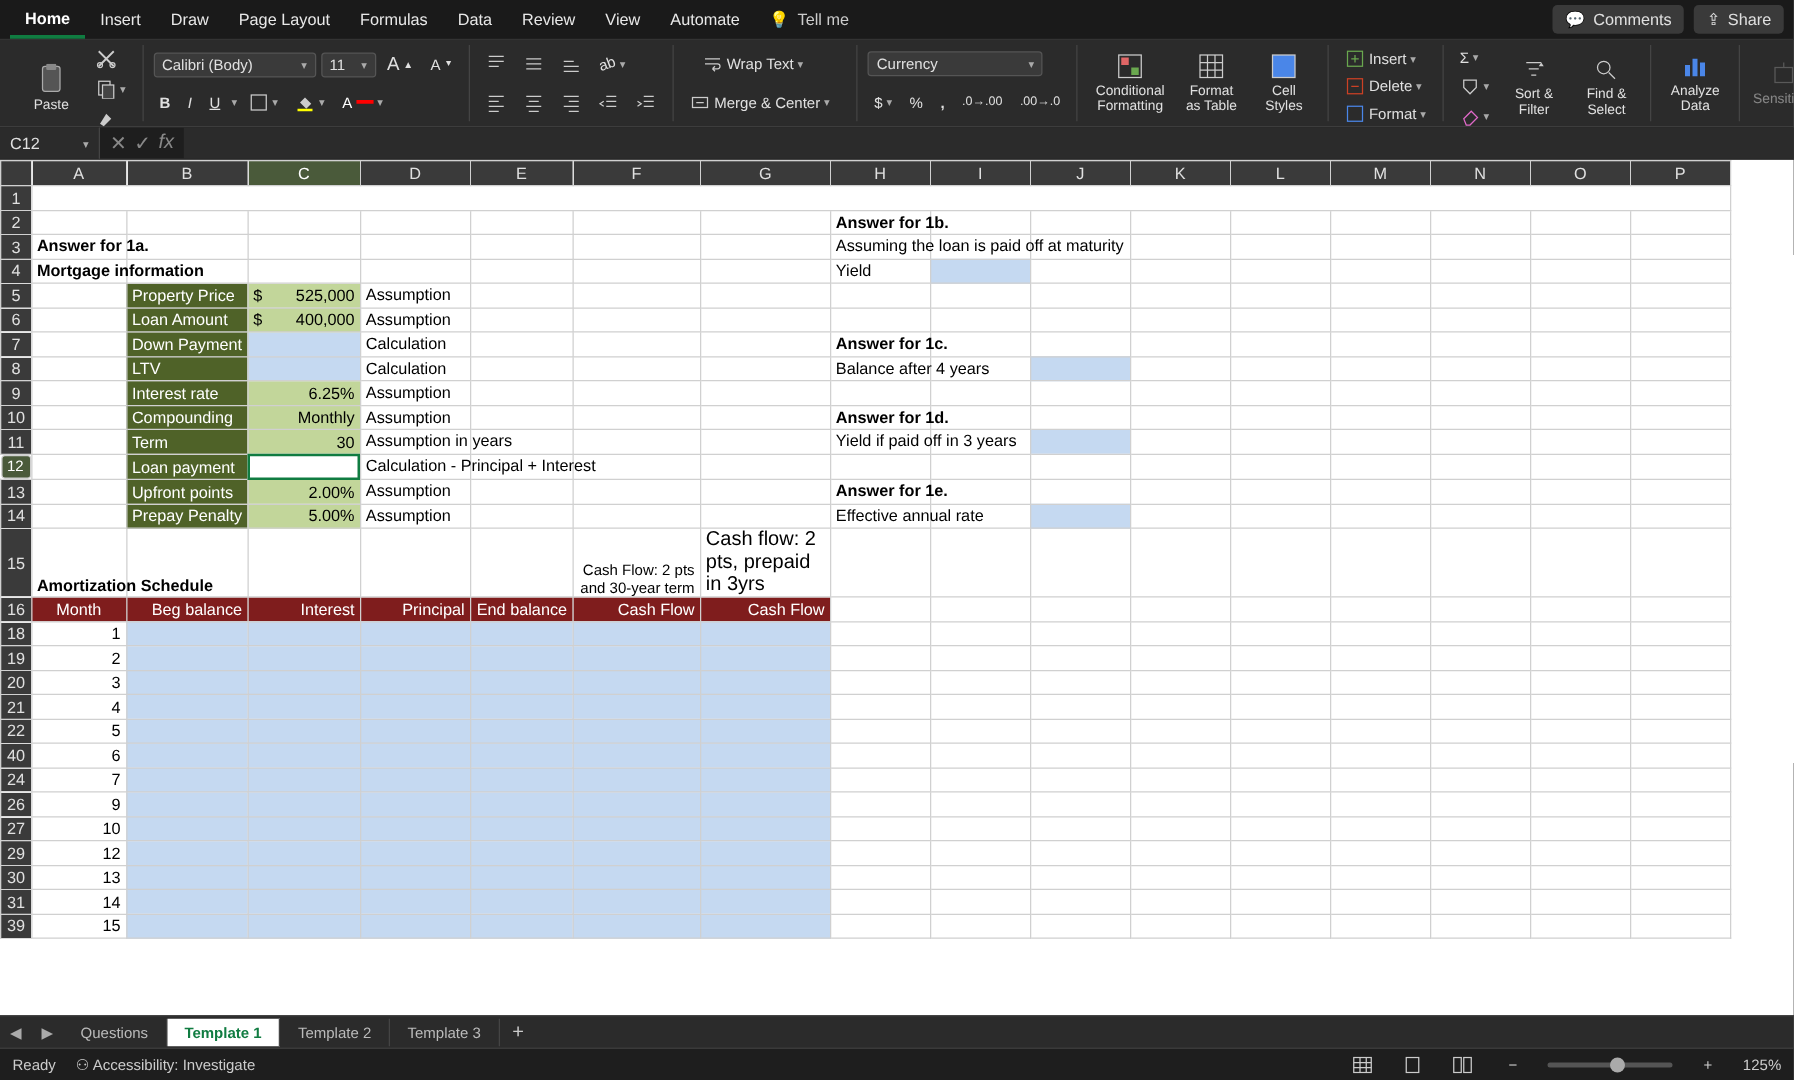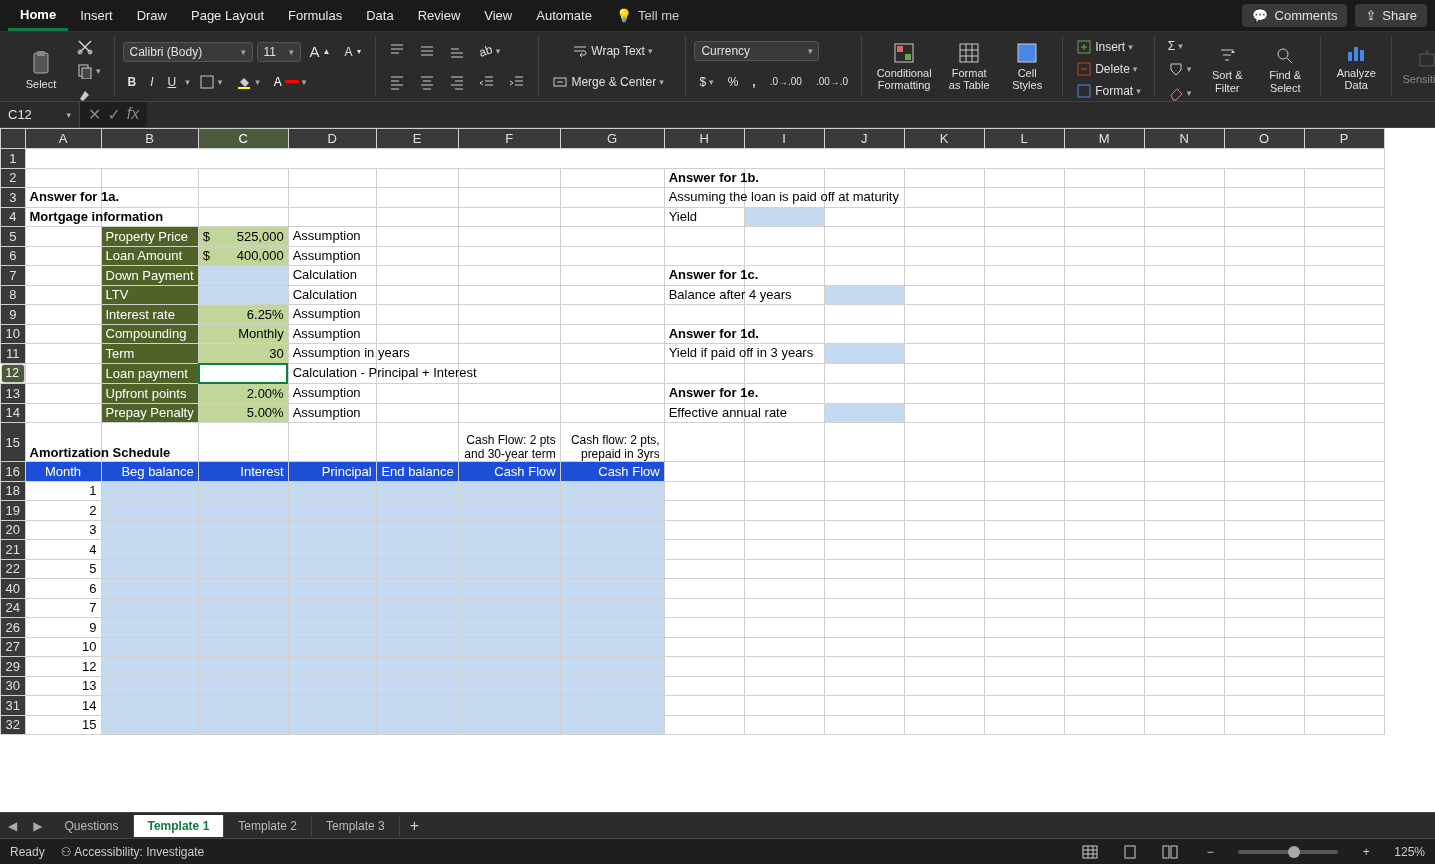--- a/index.html
+++ b/index.html
@@ -47,21 +47,21 @@
 .cE { width: 82px; } .cF { width: 102px; } .cG { width: 104px; } .cH { width: 80px; }
 .cI { width: 80px; } .cJ { width: 80px; } .cK { width: 80px; } .cL { width: 80px; }
 .cM { width: 80px; } .cN { width: 80px; } .cO { width: 80px; } .cP { width: 80px; }
 
 .bold { font-weight: 700; }
 .tar { text-align: right; }
 .tac { text-align: center; }
 .label-dark { background: #4f6228; color: #fff; }
 .label-light { background: #c2d69a; }
 .blue-fill { background: #c5d9f1; }
-.navy-hdr { background: #1d4ed8; color: #fff; text-align: right; }
+.navy-hdr { background: #7f1d1d; color: #fff; text-align: right; }
 .navy-hdr.tac { text-align: center; }
 .sel-cell { outline: 2px solid #107c41; outline-offset: -2px; background: #fff; position: relative; z-index: 2; }
 .rowhdr.sel, th.colhdr-sel { background: #4a5a3a; color: #fff; }
 .ov { position: relative; }
 .ov span { position: absolute; left: 4px; top: 1px; white-space: nowrap; }
 
 
 .tabsbar { display: flex; align-items: center; background: #2b2b2b; height: 26px; border-top: 1px solid #444; font-size: 12px; }
 .navbtn { padding: 0 8px; color: #aaa; cursor: pointer; }
 .sheettab { padding: 4px 14px; color: #bbb; cursor: pointer; border-right: 1px solid #444; }
@@ -105,21 +105,21 @@
 
 <div class="ribbon">
 
   <div class="group">
     <div class="grow">
       <button class="rbtn big">
         <svg width="22" height="24">
             <rect x="4" y="2" width="14" height="20" rx="2" fill="#555" stroke="#aaa"></rect>
             <rect x="7" y="0" width="8" height="5" rx="1" fill="#888"></rect>
           </svg>
-        <span>Select</span>
+        <span>Paste</span>
       </button>
       <div class="vcol">
         <button class="rbtn">
             <svg class="miniicon">
               <path d="M2 2 L14 14 M14 2 L2 14" stroke="#ccc" stroke-width="1.5"></path>
               <circle cx="3" cy="13" r="2" fill="none" stroke="#ccc"></circle>
               <circle cx="13" cy="13" r="2" fill="none" stroke="#ccc"></circle>
             </svg>
           </button>
         <button class="rbtn">
@@ -224,39 +224,39 @@
         </button>
       <button class="rbtn">
           <svg class="miniicon">
             <path d="M6 3h8M6 7h8M6 11h8M1 7l3 2-3 2" stroke="#ccc" fill="none"></path>
           </svg>
         </button>
     </div>
   </div>
 
   <div class="group">
-    <button class="rbtn" style="width:110px;justify-content:flex-end">
+    <button class="rbtn" style="width:110px;justify-content:center">
         <svg class="miniicon">
           <path d="M2 4h12M2 8h10a2 2 0 0 1 0 4h-4m0 0l2-2m-2 2l2 2" stroke="#ccc" fill="none"></path>
         </svg>
         <span>Wrap Text</span>
         <span class="chev">▾</span>
       </button>
     <button class="rbtn" style="width:130px;justify-content:flex-start">
         <svg class="miniicon">
           <rect x="2" y="4" width="12" height="8" fill="none" stroke="#ccc"></rect>
           <path d="M5 8h6" stroke="#ccc"></path>
         </svg>
         <span>Merge &amp; Center</span>
         <span class="chev">▾</span>
       </button>
   </div>
 
   <div class="group">
-    <div class="sel" style="width:125px">
+    <div class="sel" style="width:140px">
         <span>Currency</span>
         <span class="chev">▾</span>
       </div>
     <div class="grow">
       <button class="rbtn">$<span class="chev">▾</span></button>
       <button class="rbtn">%</button>
       <button class="rbtn">
           <b>,</b>
         </button>
       <button class="rbtn">
@@ -720,21 +720,21 @@
   <tr>
           <th class="rowhdr">15</th>
     <td class="bold ov" style="vertical-align:bottom;height:39px">
             <span style="top:auto;bottom:1px">Amortization Schedule</span>
           </td>
     <td></td>
           <td></td>
           <td></td>
           <td></td>
     <td style="white-space:normal;font-size:12px;text-align:right;vertical-align:bottom">Cash Flow: 2 pts and 30-year term</td>
-    <td style="white-space:normal;font-size:12px;text-align:right;vertical-align:bottom">Cash flow: 2 pts, prepaid in 3yrs</td>
+    <td style="white-space:normal;font-size:16px;text-align:left;vertical-align:bottom">Cash flow: 2 pts, prepaid in 3yrs</td>
     <td></td>
           <td></td>
           <td></td>
           <td></td>
           <td></td>
           <td></td>
           <td></td>
           <td></td>
           <td></td>
         </tr>
@@ -983,21 +983,21 @@
           <td></td>
           <td></td>
           <td></td>
           <td></td>
           <td></td>
           <td></td>
           <td></td>
           <td></td>
         </tr>
         <tr>
-          <th class="rowhdr">32</th>
+          <th class="rowhdr">39</th>
           <td class="tar">15</td>
           <td class="blue-fill"></td>
           <td class="blue-fill"></td>
           <td class="blue-fill"></td>
           <td class="blue-fill"></td>
           <td class="blue-fill"></td>
           <td class="blue-fill"></td>
           <td></td>
           <td></td>
           <td></td>

